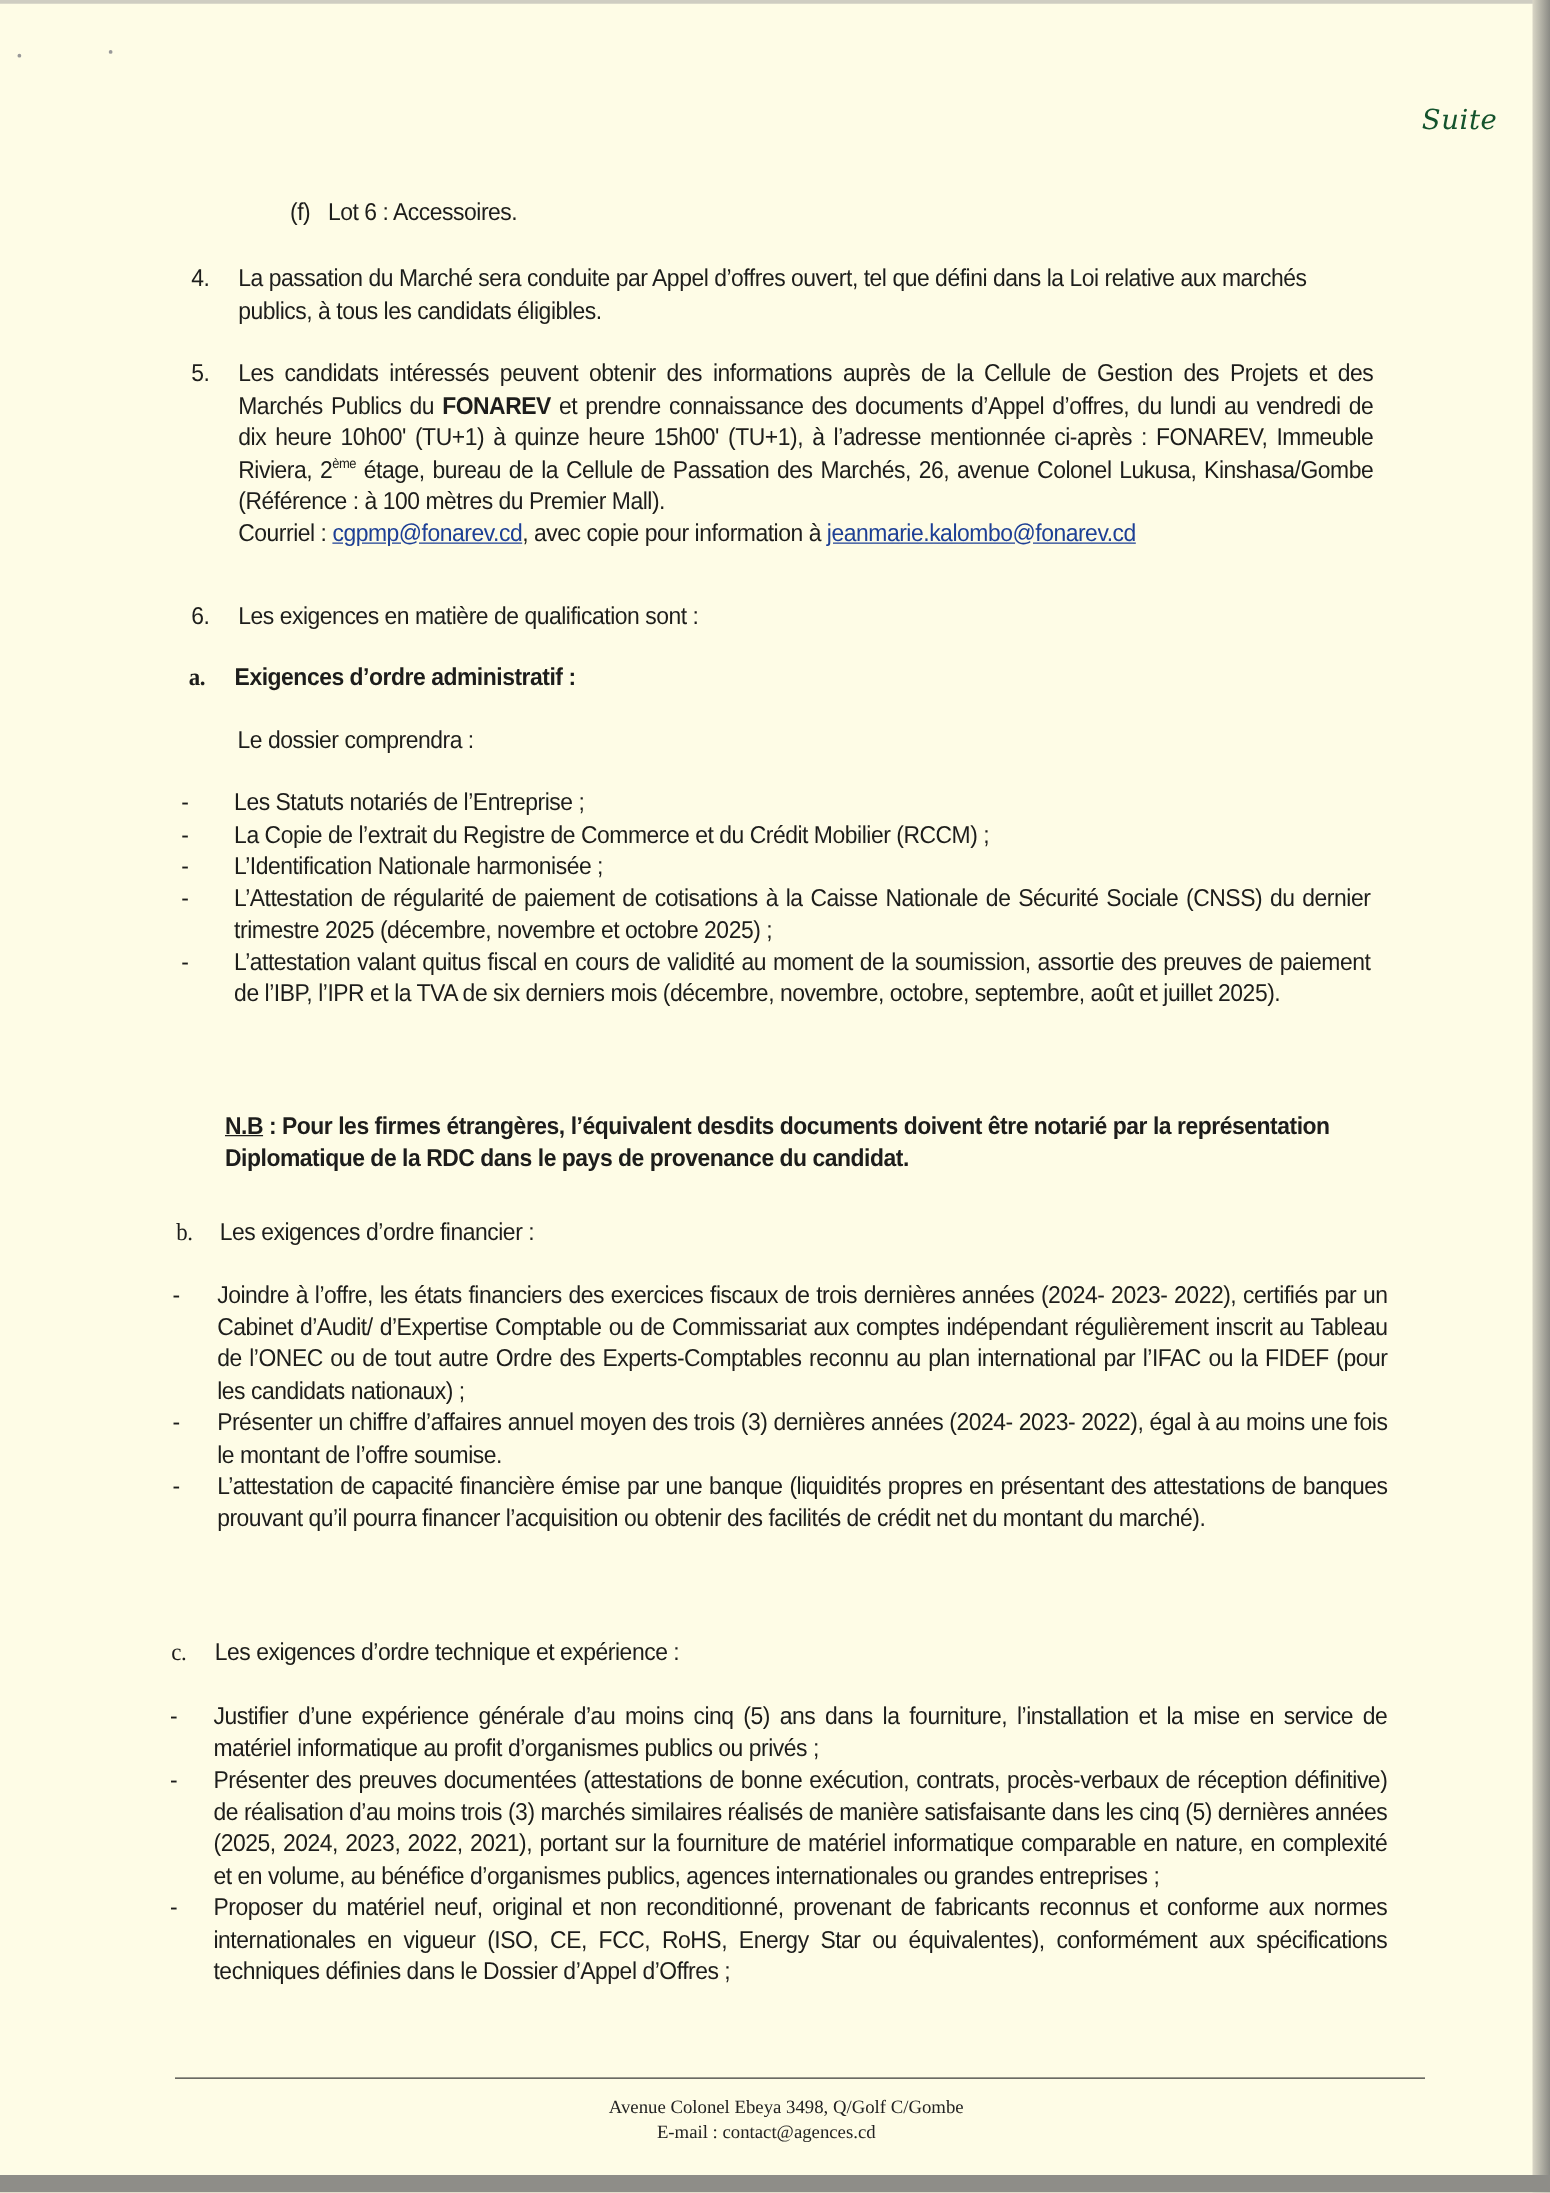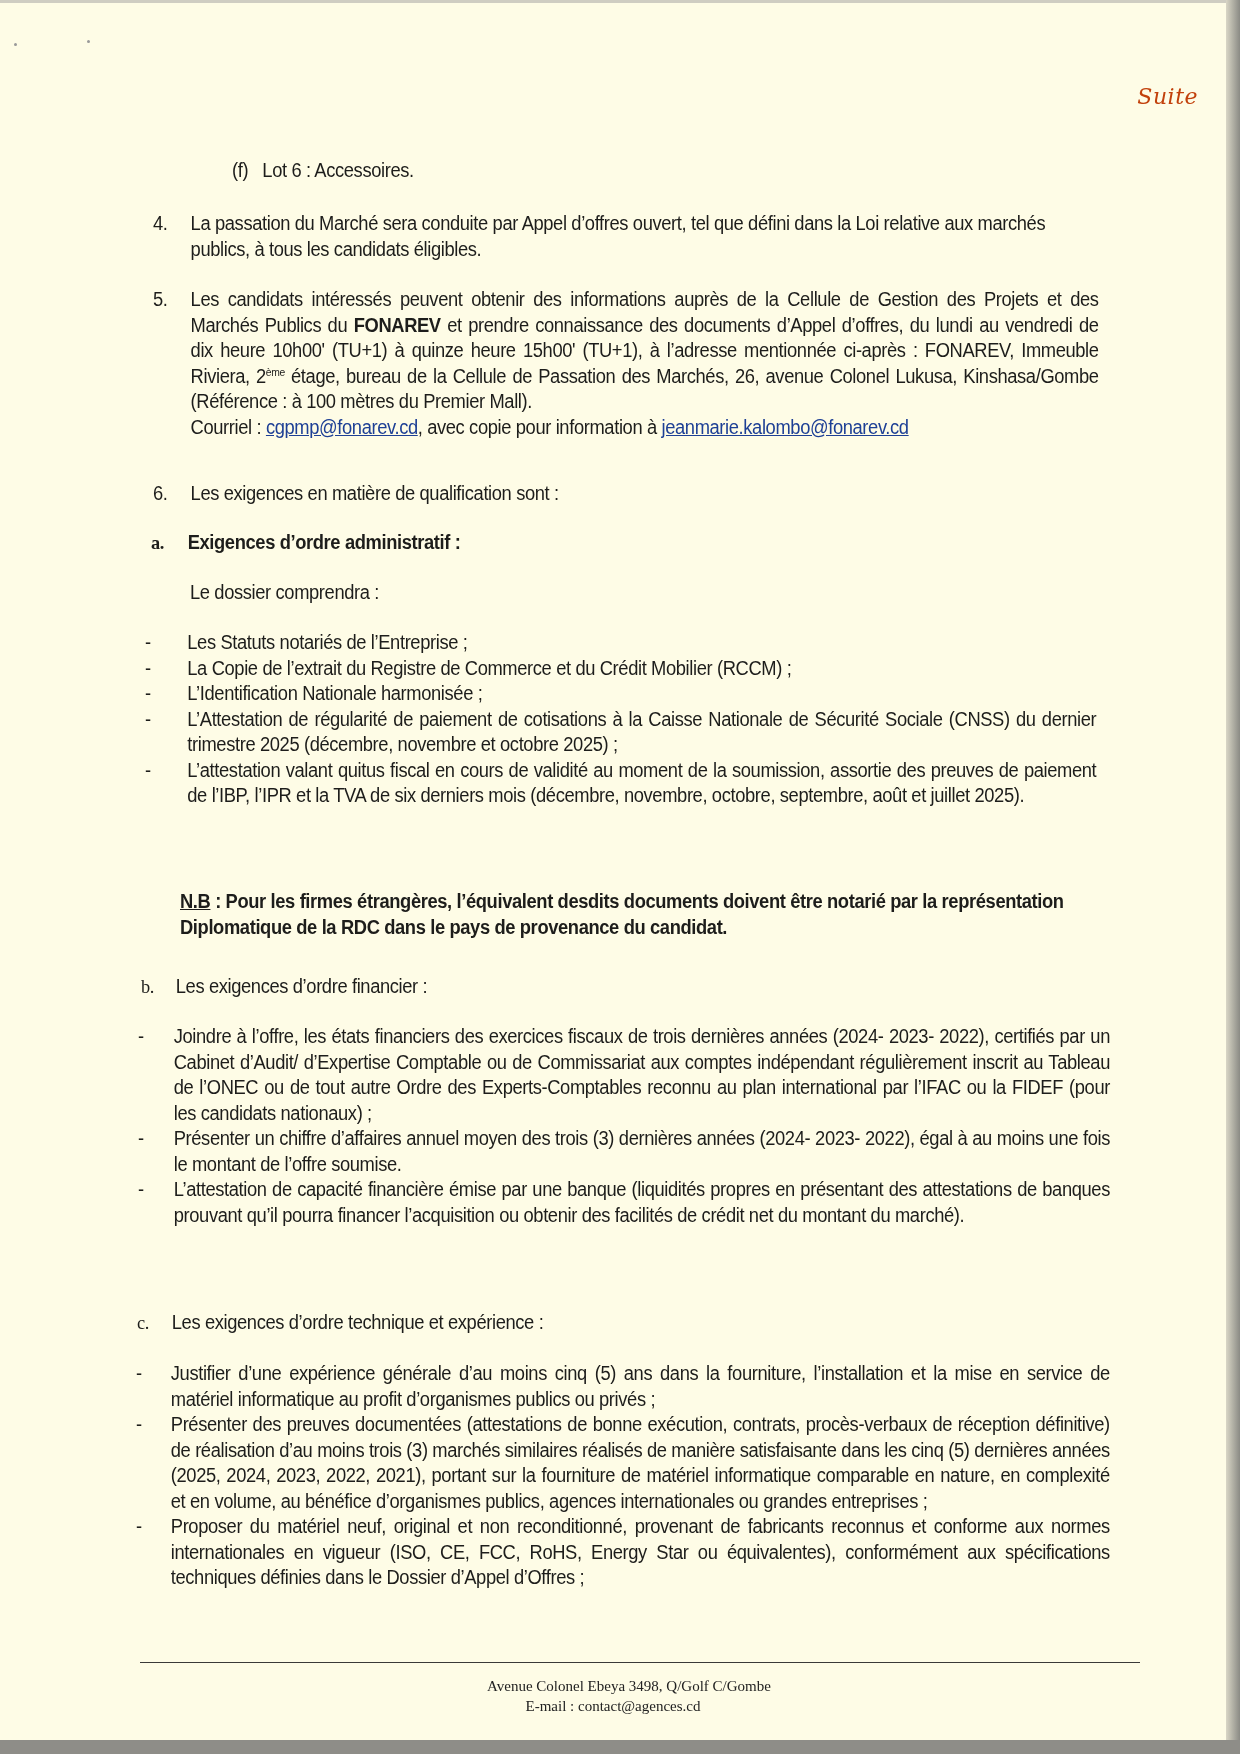--- a/index.html
+++ b/index.html
@@ -6,21 +6,21 @@
     body {
       width: 1240px; height: 1754px; position: relative; overflow: hidden;
       background: #fdfbe4;
       font-family: "Liberation Sans", sans-serif;
       color: #1d1d1b;
     }
     .page { position: absolute; left: 0; top: 0; width: 1226px; height: 1740px; background: #fefce6; }
     .right-edge { position: absolute; right: 0; top: 0; width: 14px; height: 1754px; background: linear-gradient(to right, #d9d6c6, #8a8a84); }
     .bottom-edge { position: absolute; left: 0; bottom: 0; width: 1240px; height: 14px; background: #8e8d88; }
     .top-edge { position: absolute; left: 0; top: 0; width: 1240px; height: 3px; background: #cfcdc2; }
-    .suite { position: absolute; right: 42px; top: 84px; color: #c2410c; font-family: "DejaVu Serif", serif; font-style: italic; font-size: 22px; letter-spacing: 0.5px; }
+    .suite { position: absolute; right: 42px; top: 84px; color: #14532d; font-family: "DejaVu Serif", serif; font-style: italic; font-size: 22px; letter-spacing: 0.5px; }
     .speck { position: absolute; width: 3px; height: 3px; background: #999; border-radius: 50%; }
 
     .block { position: absolute; font-size: 19.5px; line-height: 25.5px; letter-spacing: -0.4px; transform: scaleX(0.94); transform-origin: left top; }
     .num { position: absolute; }
     .bold { font-weight: bold; }
     .serifnum { font-family: "Liberation Serif", serif; }
     .justify { text-align: justify; }
     a.mail { color: #1d3f95; text-decoration: underline; }
     .u { text-decoration: underline; }
     sup { font-size: 11px; line-height: 0; }

